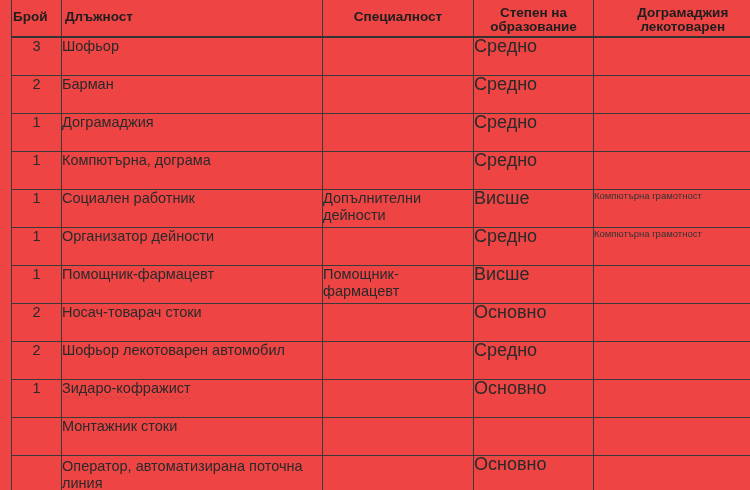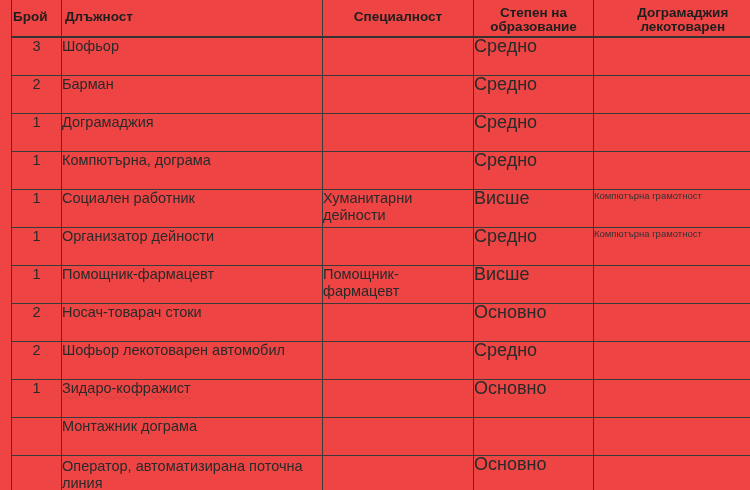--- a/index.html
+++ b/index.html
@@ -146,21 +146,21 @@
     <tr class="row">
       <td class="count">1</td>
       <td class="pos">Компютърна, дограма</td>
       <td class="spec"></td>
       <td class="edu">Средно</td>
       <td class="req"></td>
     </tr>
     <tr class="row">
       <td class="count">1</td>
       <td class="pos">Социален работник</td>
-      <td class="spec">Хуманитарни дейности</td>
+      <td class="spec">Допълнителни дейности</td>
       <td class="edu">Висше</td>
       <td class="req">Компютърна грамотност</td>
     </tr>
     <tr class="row">
       <td class="count">1</td>
       <td class="pos">Организатор дейности</td>
       <td class="spec"></td>
       <td class="edu">Средно</td>
       <td class="req">Компютърна грамотност</td>
     </tr>
@@ -187,21 +187,21 @@
     </tr>
     <tr class="row">
       <td class="count">1</td>
       <td class="pos"><span class="spell">Зидаро-кофражист</span></td>
       <td class="spec"></td>
       <td class="edu">Основно</td>
       <td class="req"></td>
     </tr>
     <tr class="row">
       <td class="count"></td>
-      <td class="pos">Монтажник дограма</td>
+      <td class="pos">Монтажник стоки</td>
       <td class="spec"></td>
       <td class="edu"></td>
       <td class="req"></td>
     </tr>
     <tr class="row last">
       <td class="count"></td>
       <td class="pos two-line">Оператор, автоматизирана поточна линия</td>
       <td class="spec"></td>
       <td class="edu">Основно</td>
       <td class="req"></td>

